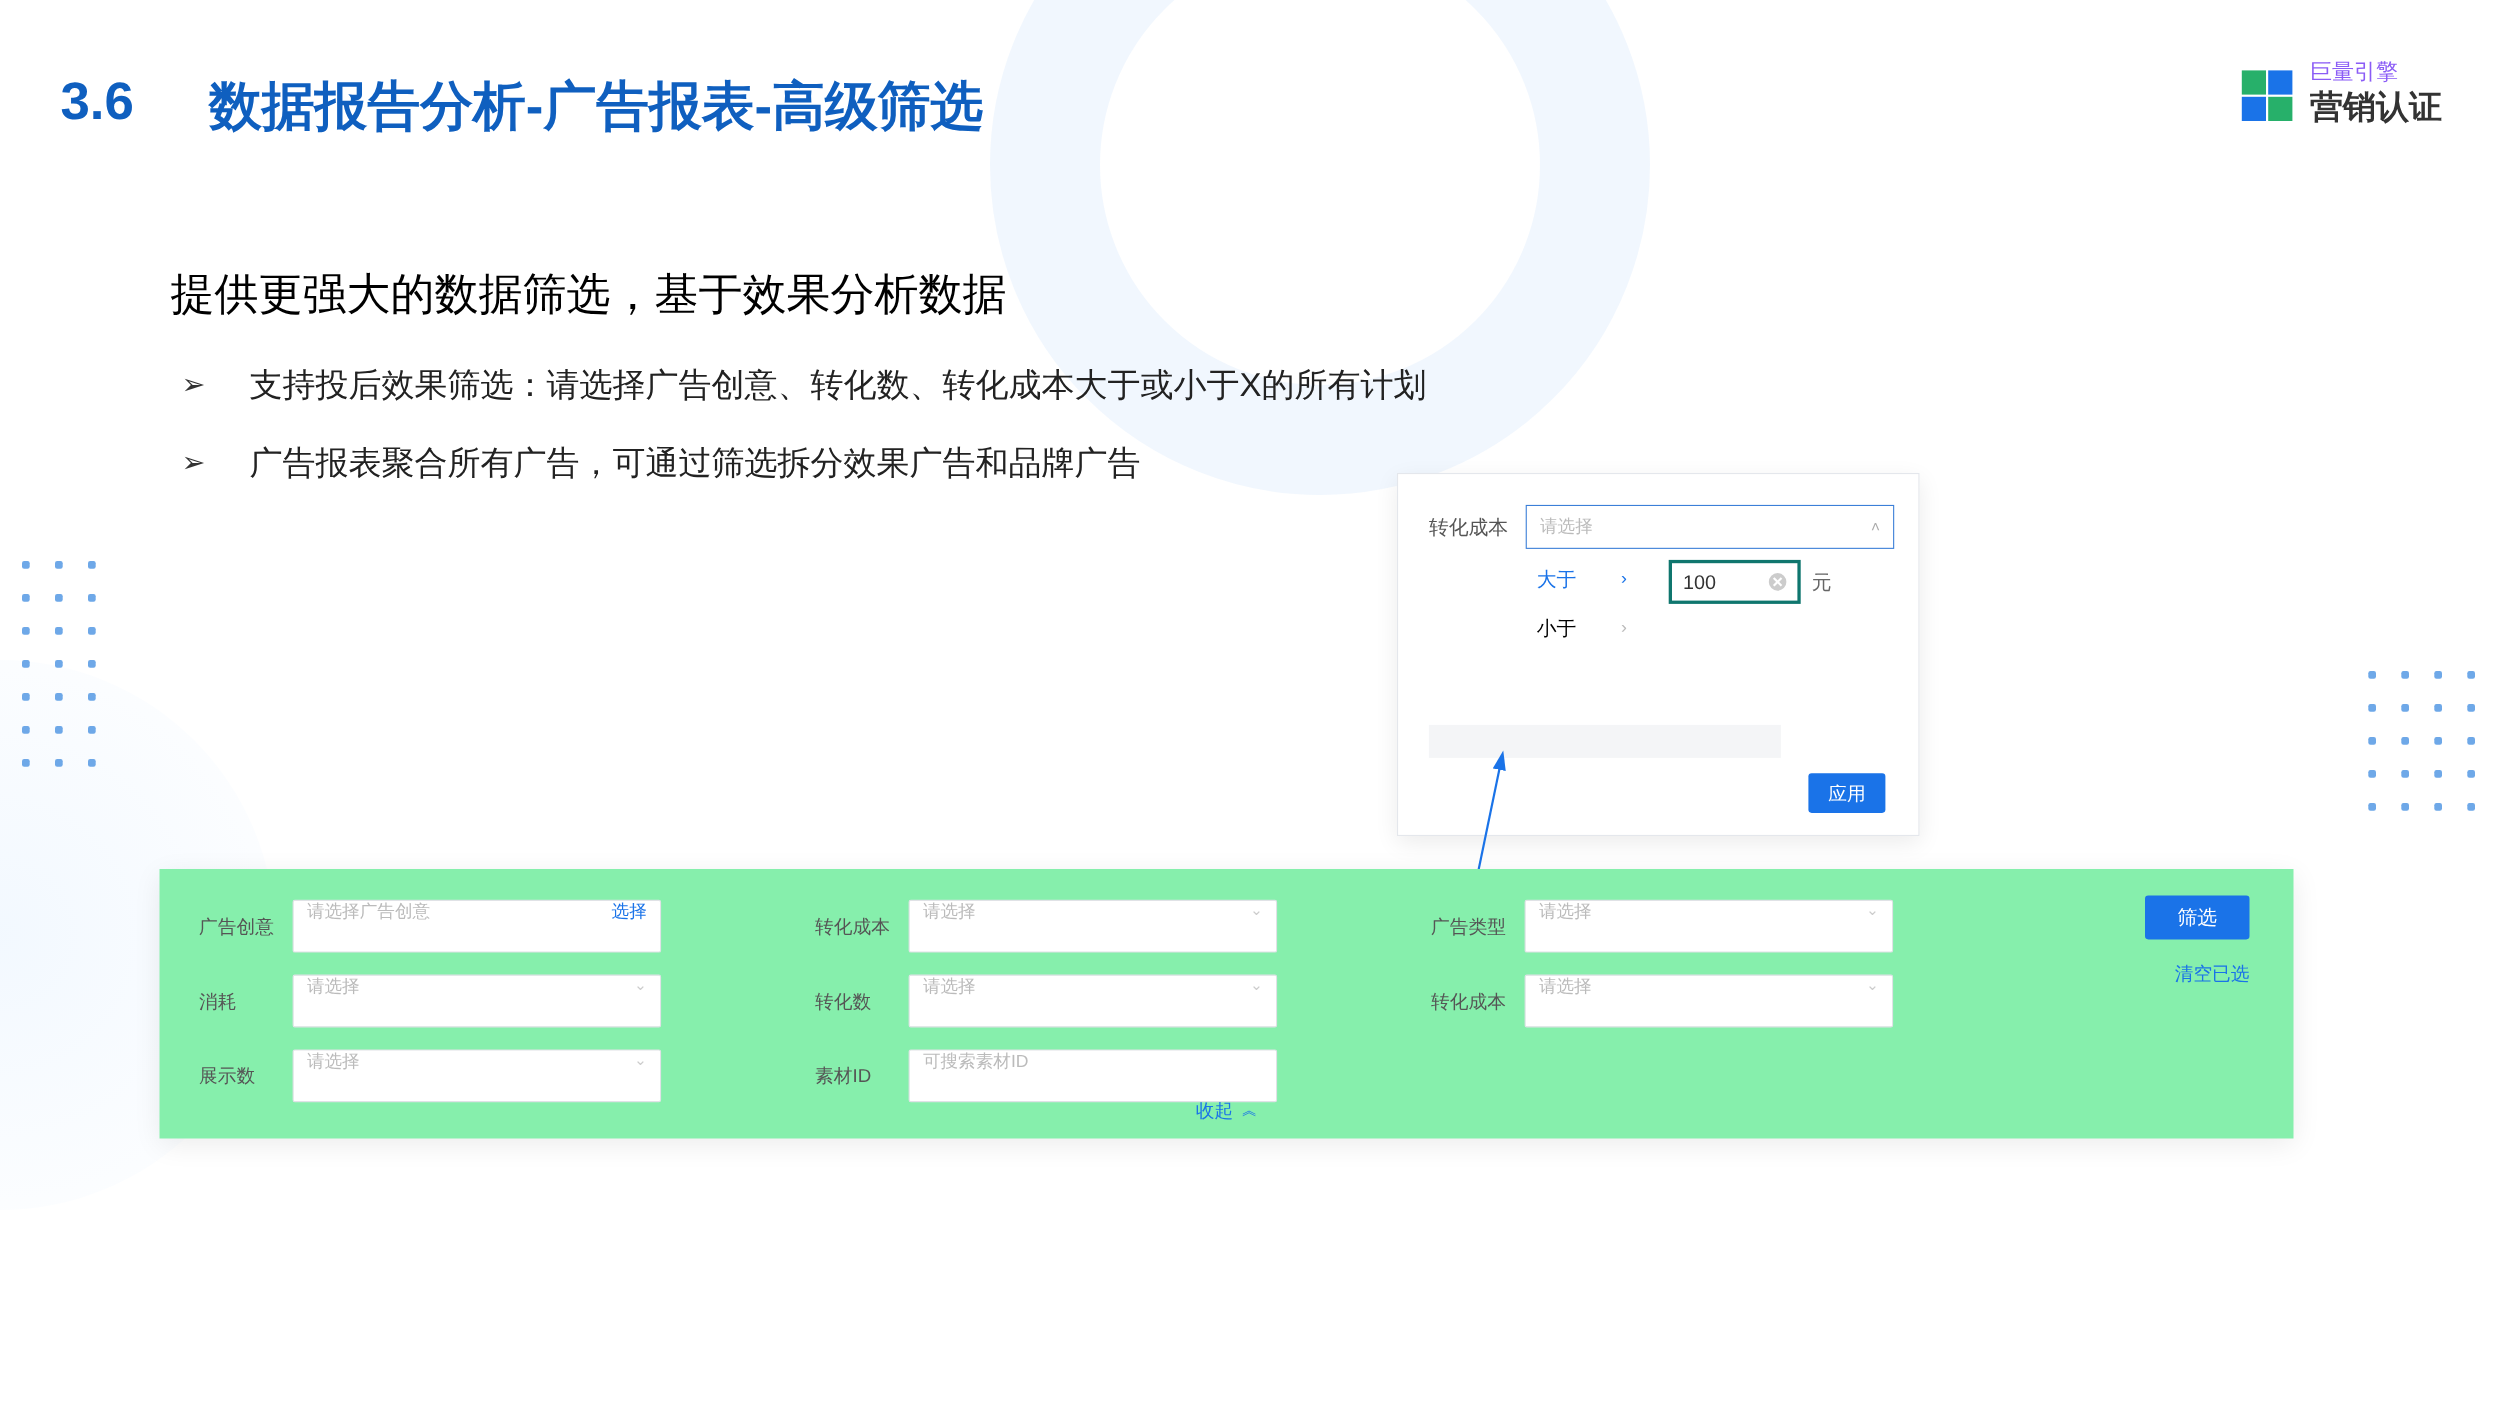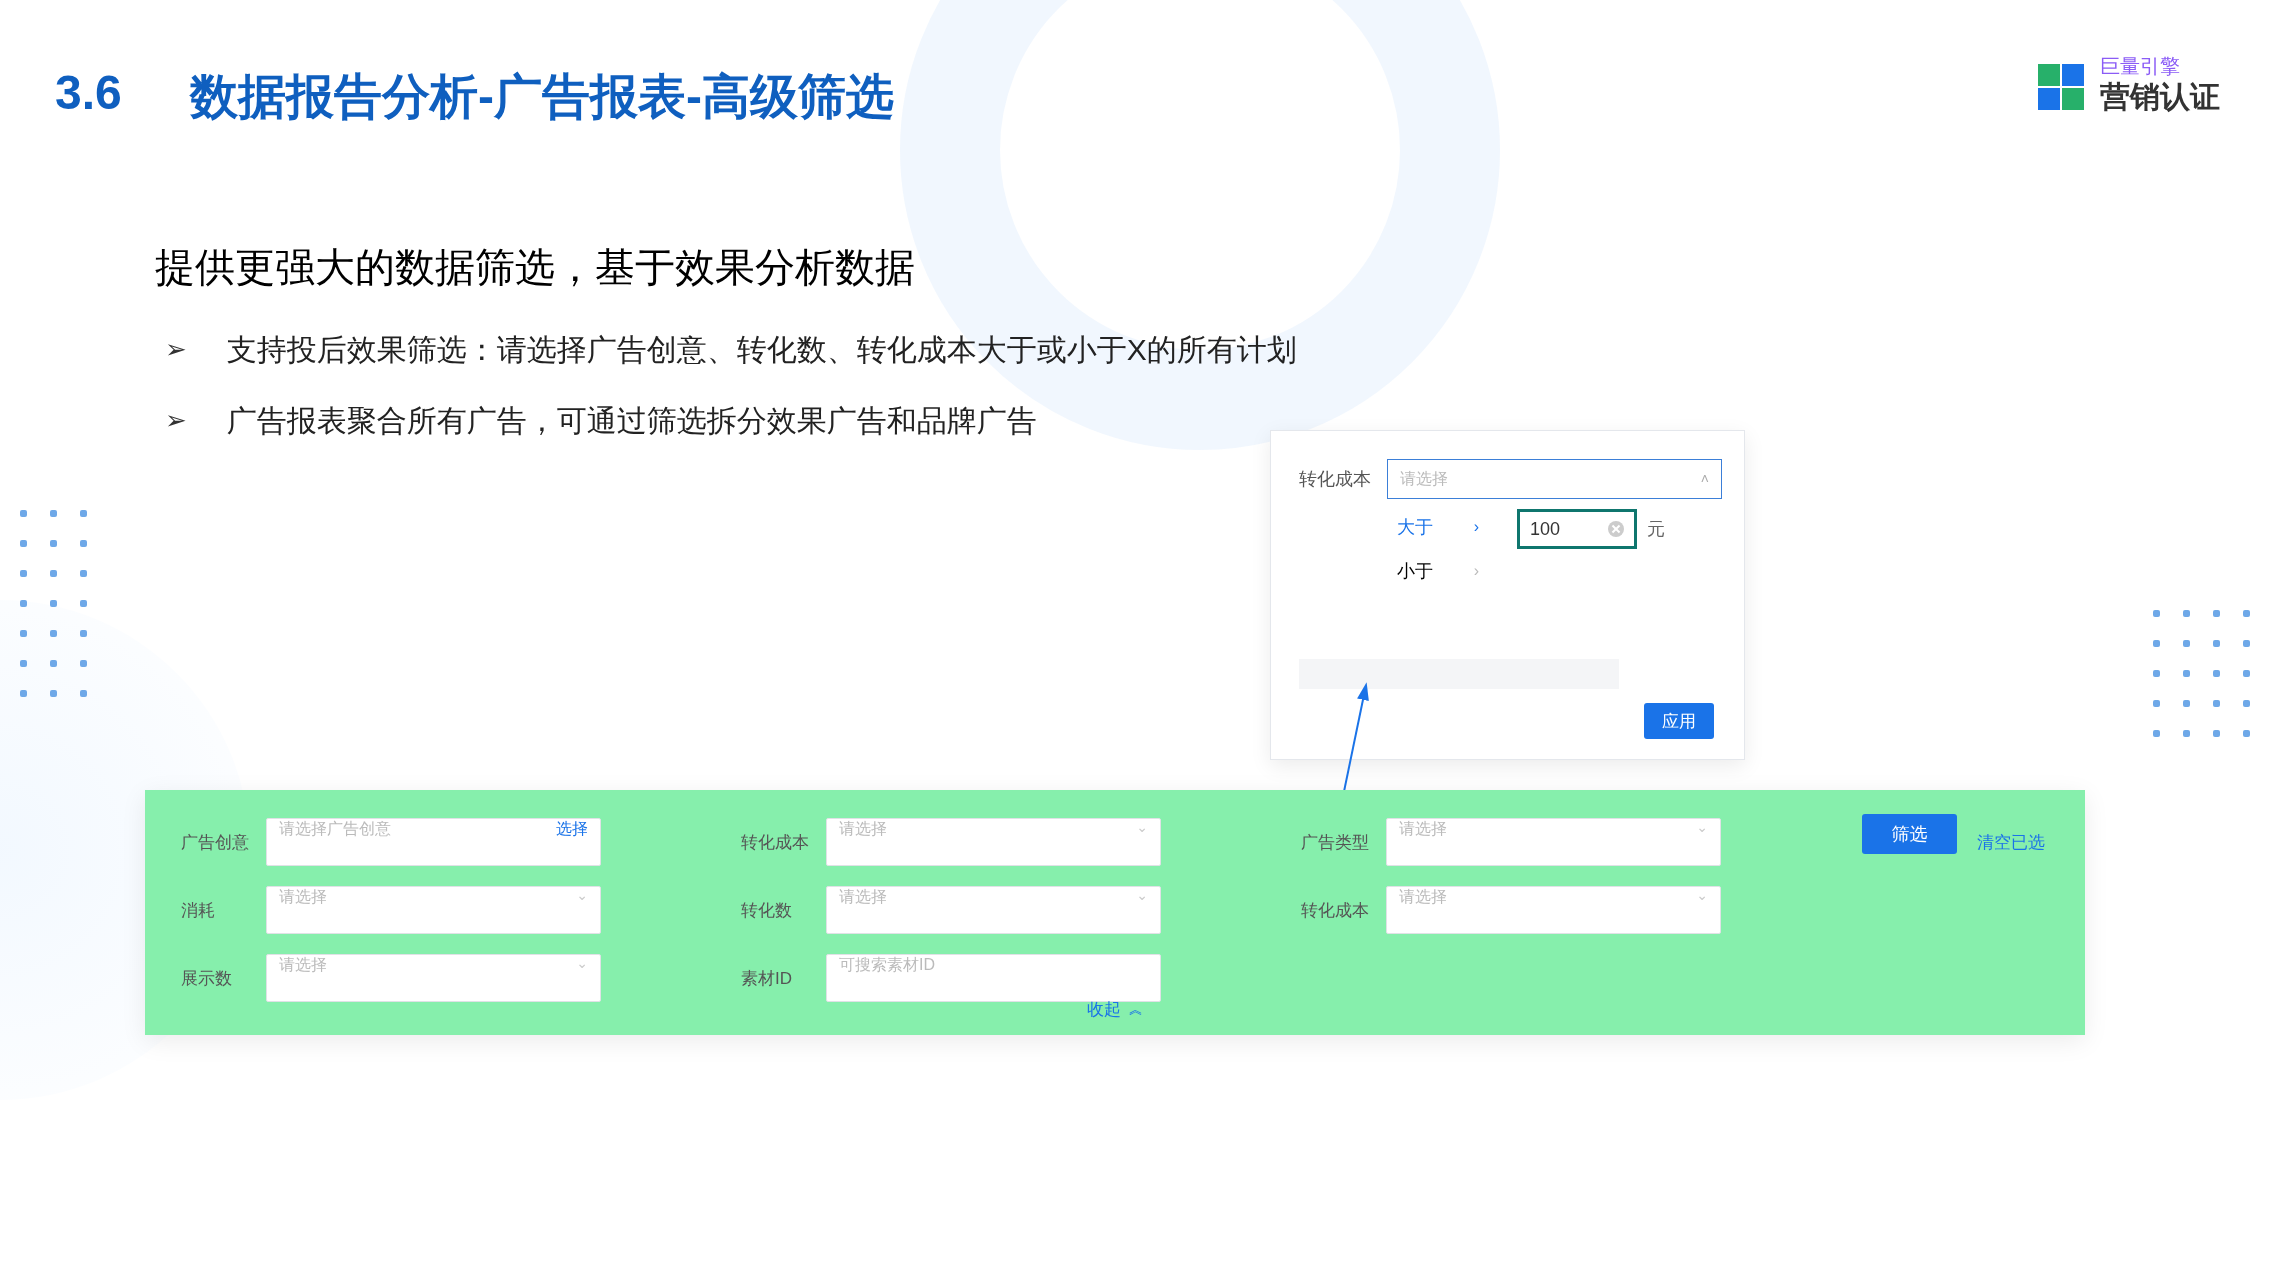--- a/index.html
+++ b/index.html
@@ -282,21 +282,21 @@
   font-size: 16px;
   background: #fff;
 }
 .filter-control .chev-down { color: #ccc; font-size: 14px; }
 .select-link { color: #1a73e8; font-size: 16px; }
 .filter-right {
   position: absolute;
   right: 40px;
   top: 24px;
   display: flex;
-  flex-direction: row;
+  flex-direction: column;
   align-items: flex-end;
   gap: 20px;
 }
 .btn-primary {
   width: 95px;
   height: 40px;
   background: #1a73e8;
   color: #fff;
   font-size: 18px;
   display: flex;

